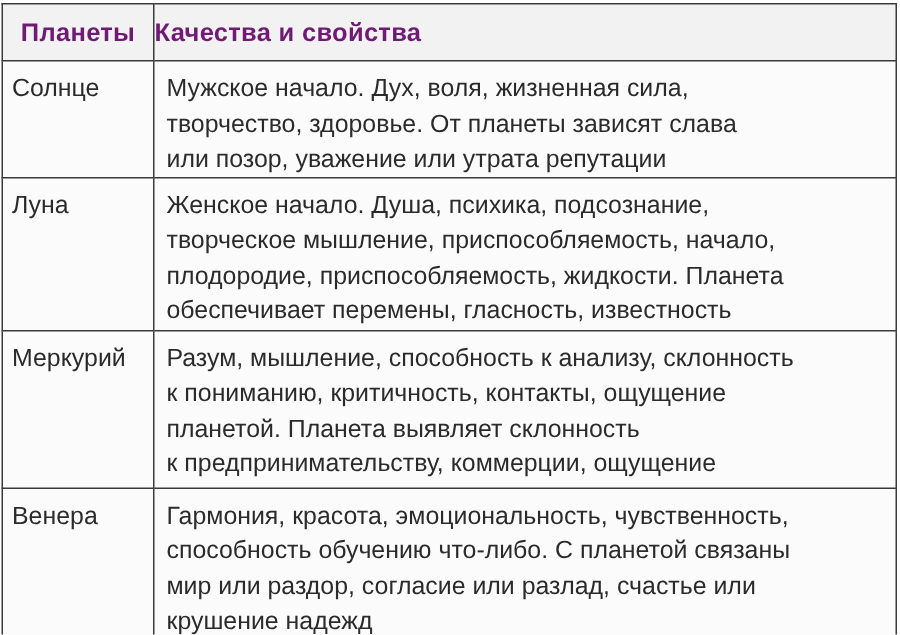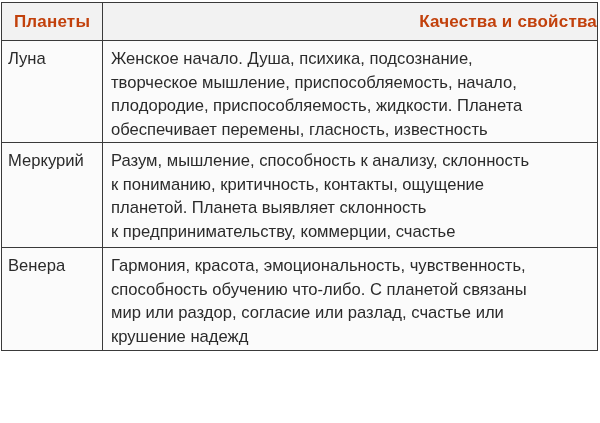--- a/index.html
+++ b/index.html
@@ -27,29 +27,29 @@
       border: 1.5px solid #3a3a3a;
       vertical-align: top;
       padding: 0;
     }
     th {
       background: #f2f2f2;
       height: 37px;
       vertical-align: middle;
       font-weight: bold;
       font-size: 17px;
-      color: #c2410c;
+      color: #701a75;
       letter-spacing: 0.2px;
     }
     th.col-planet {
       width: 100px;
       text-align: center;
     }
     th.col-qual {
-      text-align: right;
+      text-align: left;
     }
     td {
       background: #fbfbfb;
       font-size: 16.6px;
       line-height: 23.5px;
     }
     td.planet {
       padding: 6px 0 0 6px;
     }
     td.qual {
@@ -65,36 +65,44 @@
 <body>
 
 <table>
   <thead>
     <tr>
       <th class="col-planet">Планеты</th>
       <th class="col-qual">Качества и свойства</th>
     </tr>
   </thead>
   <tbody>
+    <tr class="r1">
+      <td class="planet">Солнце</td>
+      <td class="qual">
+        <span class="line">Мужское начало. Дух, воля, жизненная сила,</span>
+        <span class="line">творчество, здоровье. От планеты зависят слава</span>
+        <span class="line">или позор, уважение или утрата репутации</span>
+      </td>
+    </tr>
     <tr class="r2">
       <td class="planet">Луна</td>
       <td class="qual">
         <span class="line">Женское начало. Душа, психика, подсознание,</span>
         <span class="line">творческое мышление, приспособляемость, начало,</span>
         <span class="line">плодородие, приспособляемость, жидкости. Планета</span>
         <span class="line">обеспечивает перемены, гласность, известность</span>
       </td>
     </tr>
     <tr class="r3">
       <td class="planet">Меркурий</td>
       <td class="qual">
         <span class="line">Разум, мышление, способность к анализу, склонность</span>
         <span class="line">к пониманию, критичность, контакты, ощущение</span>
         <span class="line">планетой. Планета выявляет склонность</span>
-        <span class="line">к предпринимательству, коммерции, счастье</span>
+        <span class="line">к предпринимательству, коммерции, ощущение</span>
       </td>
     </tr>
     <tr class="r4">
       <td class="planet">Венера</td>
       <td class="qual">
         <span class="line">Гармония, красота, эмоциональность, чувственность,</span>
         <span class="line">способность обучению что-либо. С планетой связаны</span>
         <span class="line">мир или раздор, согласие или разлад, счастье или</span>
         <span class="line">крушение надежд</span>
       </td>

